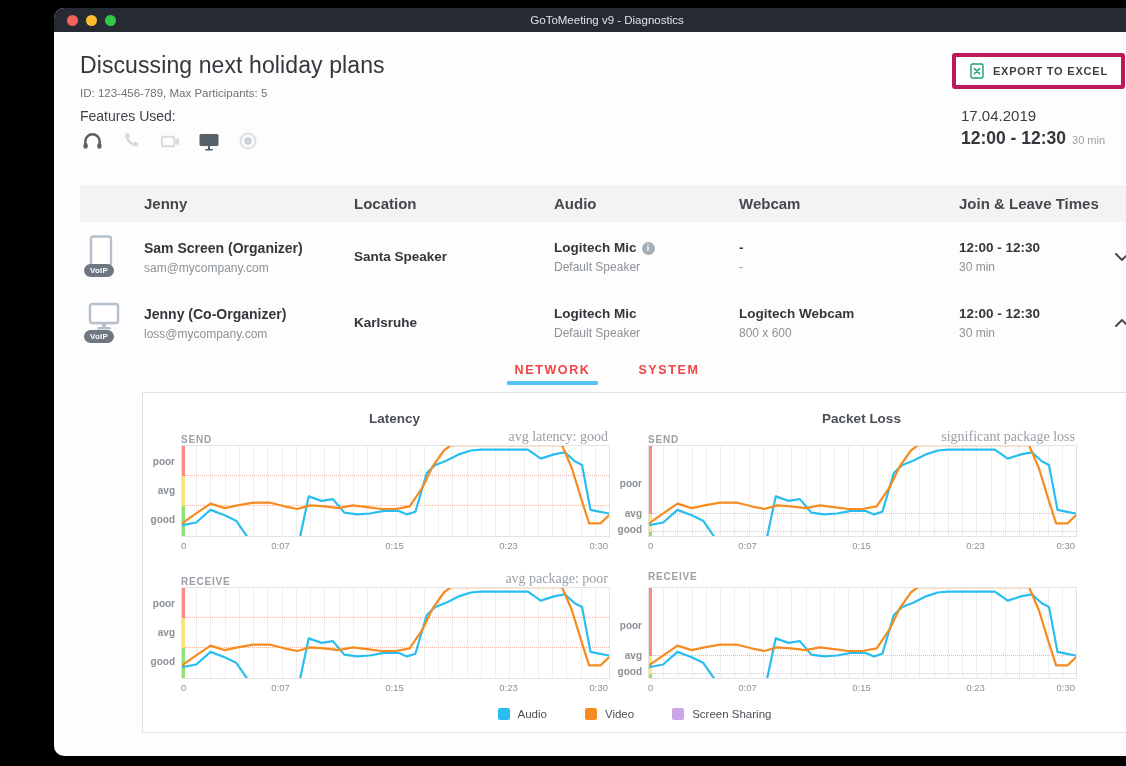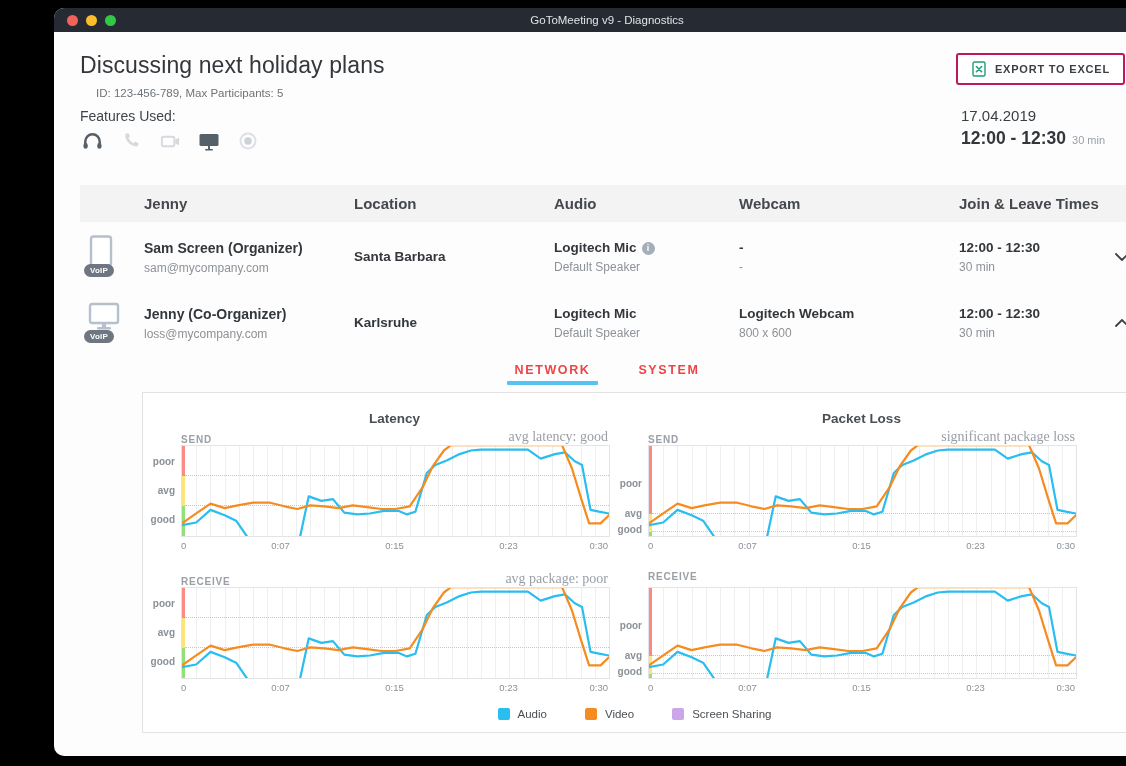--- a/index.html
+++ b/index.html
@@ -8,22 +8,22 @@
   
   .titlebar{position:absolute;left:0;top:0;width:100%;height:24px;background:#262b33;}
   .lights{position:absolute;left:13px;top:7px;display:flex;gap:8px;}
   .light{width:11px;height:11px;border-radius:50%;}
   .light.red{background:#f4605a;}　.light.yellow{background:#fbbd2e;}　.light.green{background:#33c748;}
   .light.yellow{background:#fbbd2e;}
   .light.green{background:#33c748;}
   .wtitle{position:absolute;left:0;top:0;width:100%;height:24px;line-height:24px;text-align:center;color:#dfe3e8;font-size:11.5px;}
   
   .h1{position:absolute;left:26px;top:44px;font-size:23px;font-weight:500;color:#33373b;letter-spacing:.1px;}
-  .sub{position:absolute;left:42px;top:79px;font-size:11.5px;color:#6d7378;}
-  .export-btn{position:absolute;right:35px;top:45px;height:28px;display:flex;align-items:center;gap:8px;padding:0 13px;background:#fff;border:2px solid #be185d;border-radius:3px;cursor:pointer;}
+  .sub{position:absolute;left:26px;top:79px;font-size:11.5px;color:#6d7378;}
+  .export-btn{position:absolute;right:35px;top:45px;height:28px;display:flex;align-items:center;gap:8px;padding:0 13px;background:#fff;border:4px solid #be185d;border-radius:3px;cursor:pointer;}
   .export-btn span{font-size:11px;font-weight:700;letter-spacing:.8px;color:#3a3f44;}
   .feat-label{position:absolute;left:26px;top:100px;font-size:14px;color:#3f454b;}
   .feat-icons{position:absolute;left:26px;top:121px;display:flex;gap:15px;align-items:center;}
   .feat-icons .fi{width:24px;height:24px;display:flex;align-items:center;justify-content:center;}
   .dateblock{position:absolute;left:907px;top:99px;}
   .dateblock .d{font-size:15px;color:#3a3f44;margin-bottom:4px;}
   .dateblock .t{font-size:17.5px;font-weight:700;color:#33373b;text-align:center;}
   .dateblock .dur{font-size:11px;color:#9aa0a6;margin-left:6px;font-weight:400;}
   
   .tgrid{display:grid;grid-template-columns:64px 210px 200px 185px 220px 150px 1fr;align-items:center;}
@@ -153,21 +153,21 @@
                 <rect x="3" y="1.5" width="20" height="29" rx="2.5" fill="#fff" stroke="#b4c0cc" stroke-width="2.4"></rect>
               </svg>
             <span class="voip">VoIP</span>
           </div>
         </div>
         <div class="namecell">
           <div class="cell-primary">Sam Screen (Organizer)</div>
           <div class="cell-secondary">sam@mycompany.com</div>
         </div>
         <div>
-            <div class="cell-primary">Santa Barbara</div>
+            <div class="cell-primary">Santa Speaker</div>
           </div>
         <div>
           <div class="cell-primary"><span>Logitech Mic</span><span class="info-i">i</span></div>
           <div class="cell-secondary">Default Speaker</div>
         </div>
         <div>
           <div class="cell-primary">-</div>
           <div class="cell-secondary">-</div>
         </div>
         <div>

